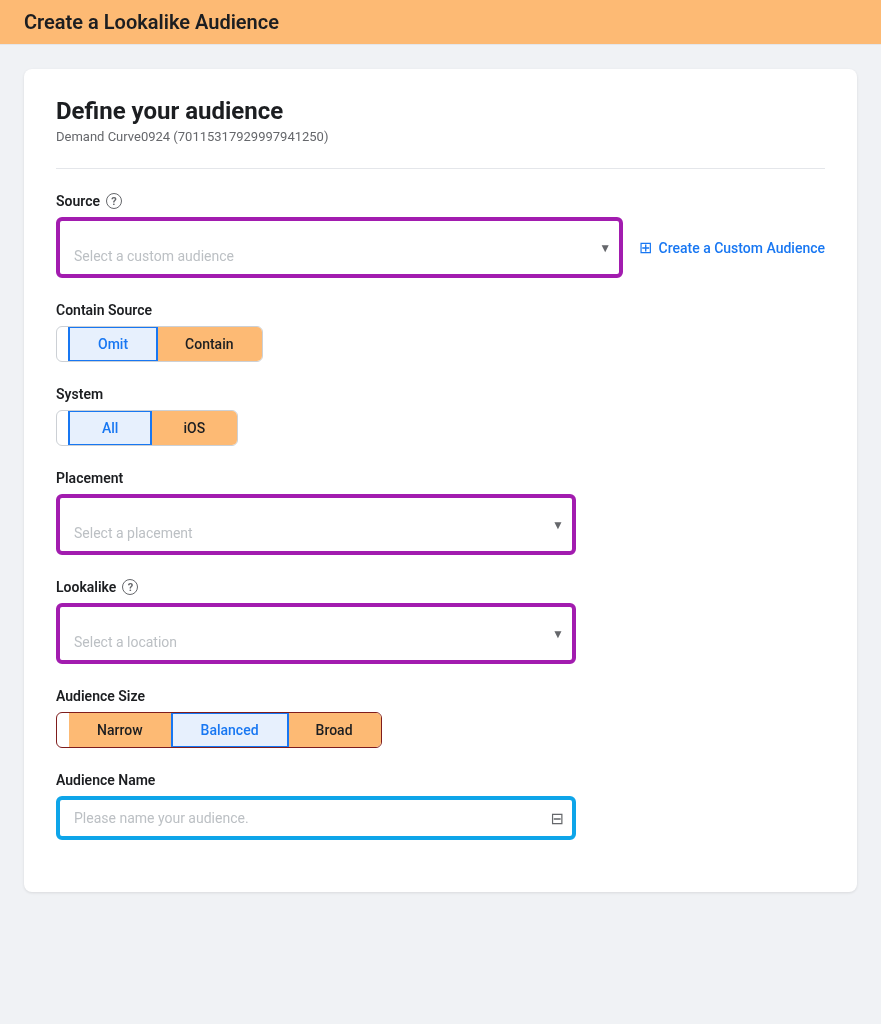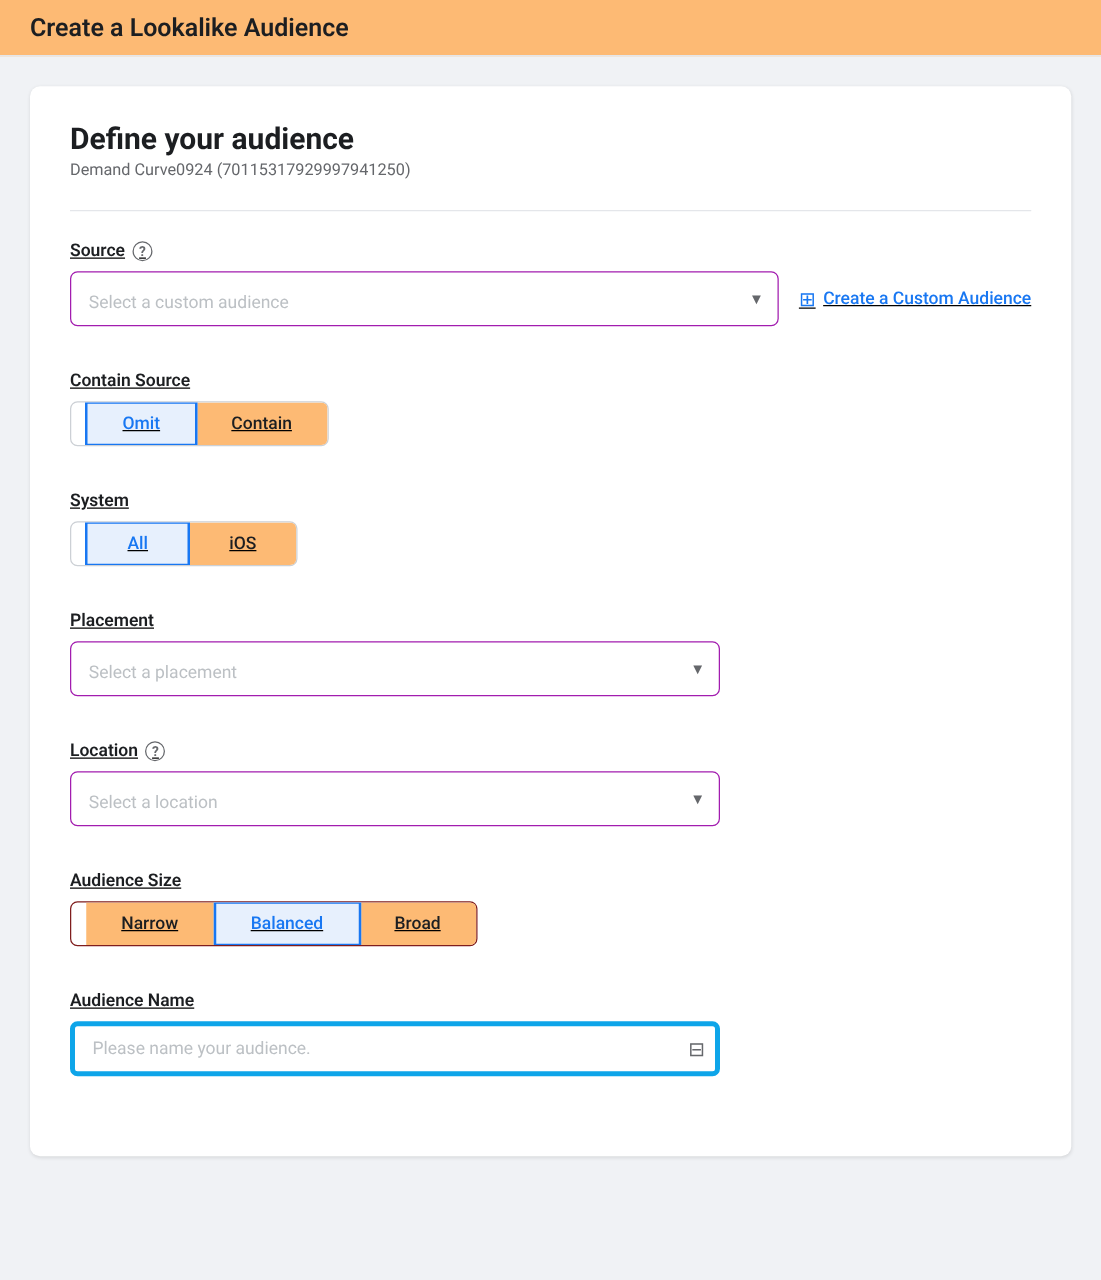--- a/index.html
+++ b/index.html
@@ -45,22 +45,21 @@
       margin-bottom: 4px;
     }
 
     .section-subtitle {
       font-size: 13px;
       color: #65676b;
       margin-bottom: 24px;
     }
 
     .field-group {
-      margin-bottom: 36px;
-      text-decoration: underline;
+      margin-bottom: 24px;
     }
 
     .field-label {
       font-size: 14px;
       font-weight: 600;
       color: #1c1e21;
       margin-bottom: 8px;
       display: flex;
       align-items: center;
       gap: 6px;
@@ -86,22 +85,22 @@
       gap: 16px;
     }
 
     .select-wrapper {
       position: relative;
       flex: 1;
     }
 
     .select-dropdown {
       width: 100%;
-      padding: 16px 36px 10px 14px;
-      border: 1px solid #a21caf;
+      padding: 27px 36px 10px 14px;
+      border: 4px solid #a21caf;
       border-radius: 6px;
       font-size: 14px;
       color: #bcc0c4;
       background: #ffffff;
       appearance: none;
       cursor: pointer;
       outline: none;
     }
 
     .chevron-icon {
@@ -283,21 +282,21 @@
       <div class="placement-wrapper">
         <select class="select-dropdown">
           <option value="" disabled="" selected="">Select a placement</option>
         </select>
         <span class="chevron-icon">▼</span>
       </div>
     </div>
 
     <div class="field-group location-select">
       <div class="field-label">
-        <span>Location</span>
+        <span>Lookalike</span>
         <span class="help-icon">?</span>
       </div>
       <div class="location-wrapper">
         <select class="select-dropdown">
           <option value="" disabled="" selected="">Select a location</option>
         </select>
         <span class="chevron-icon">▼</span>
       </div>
     </div>
 

